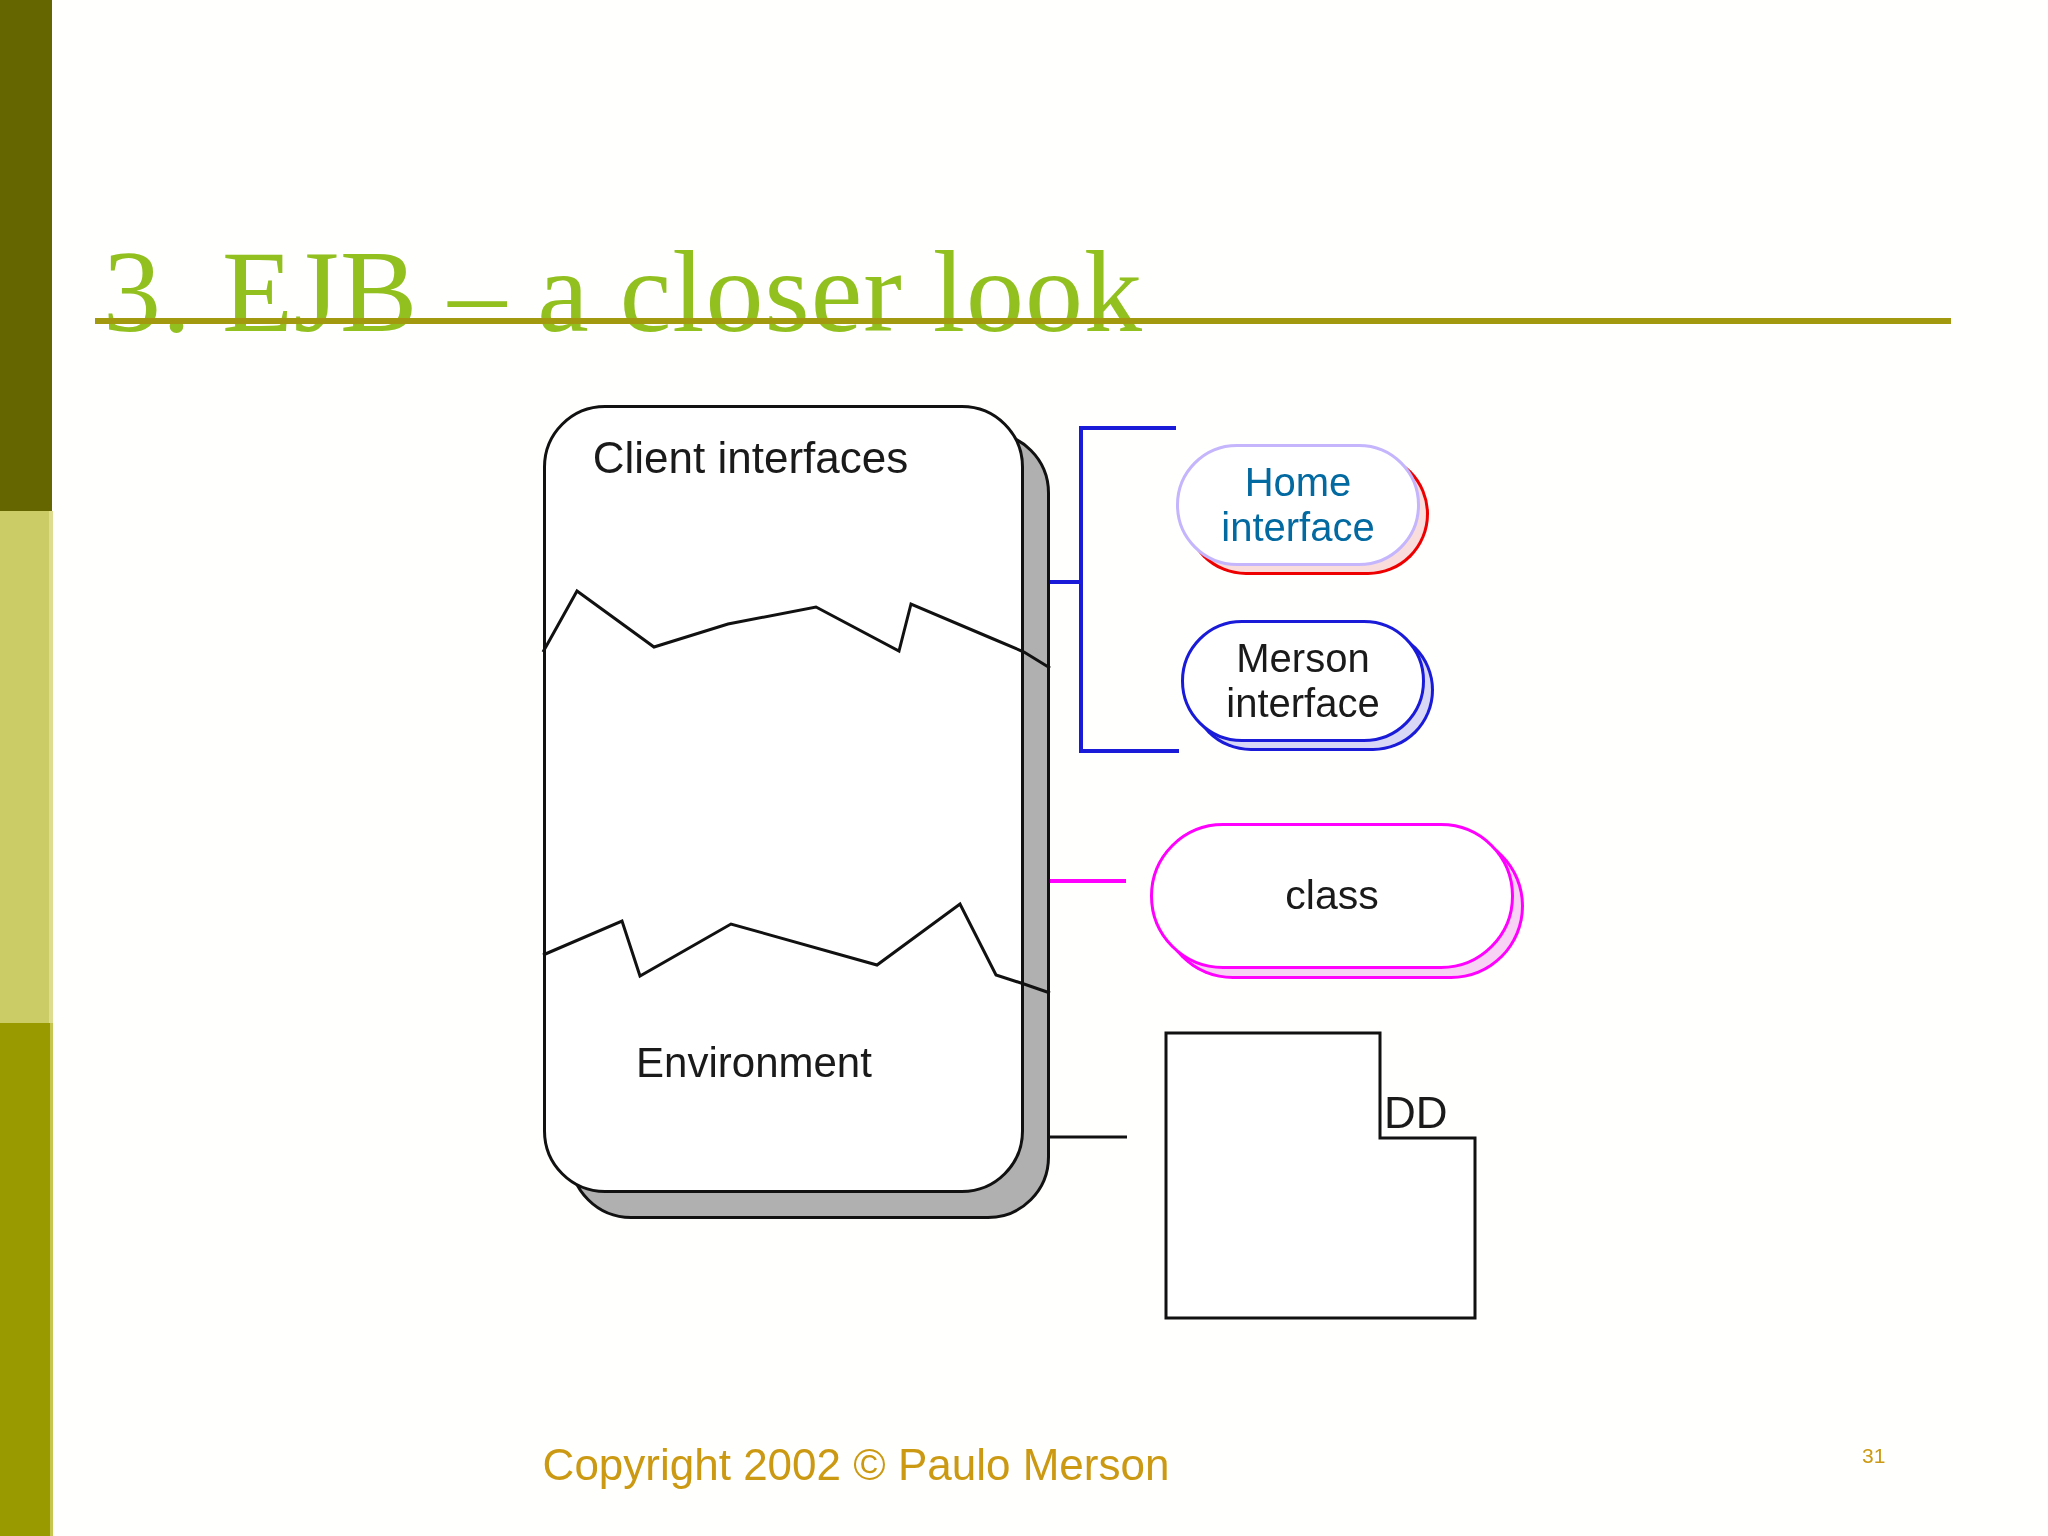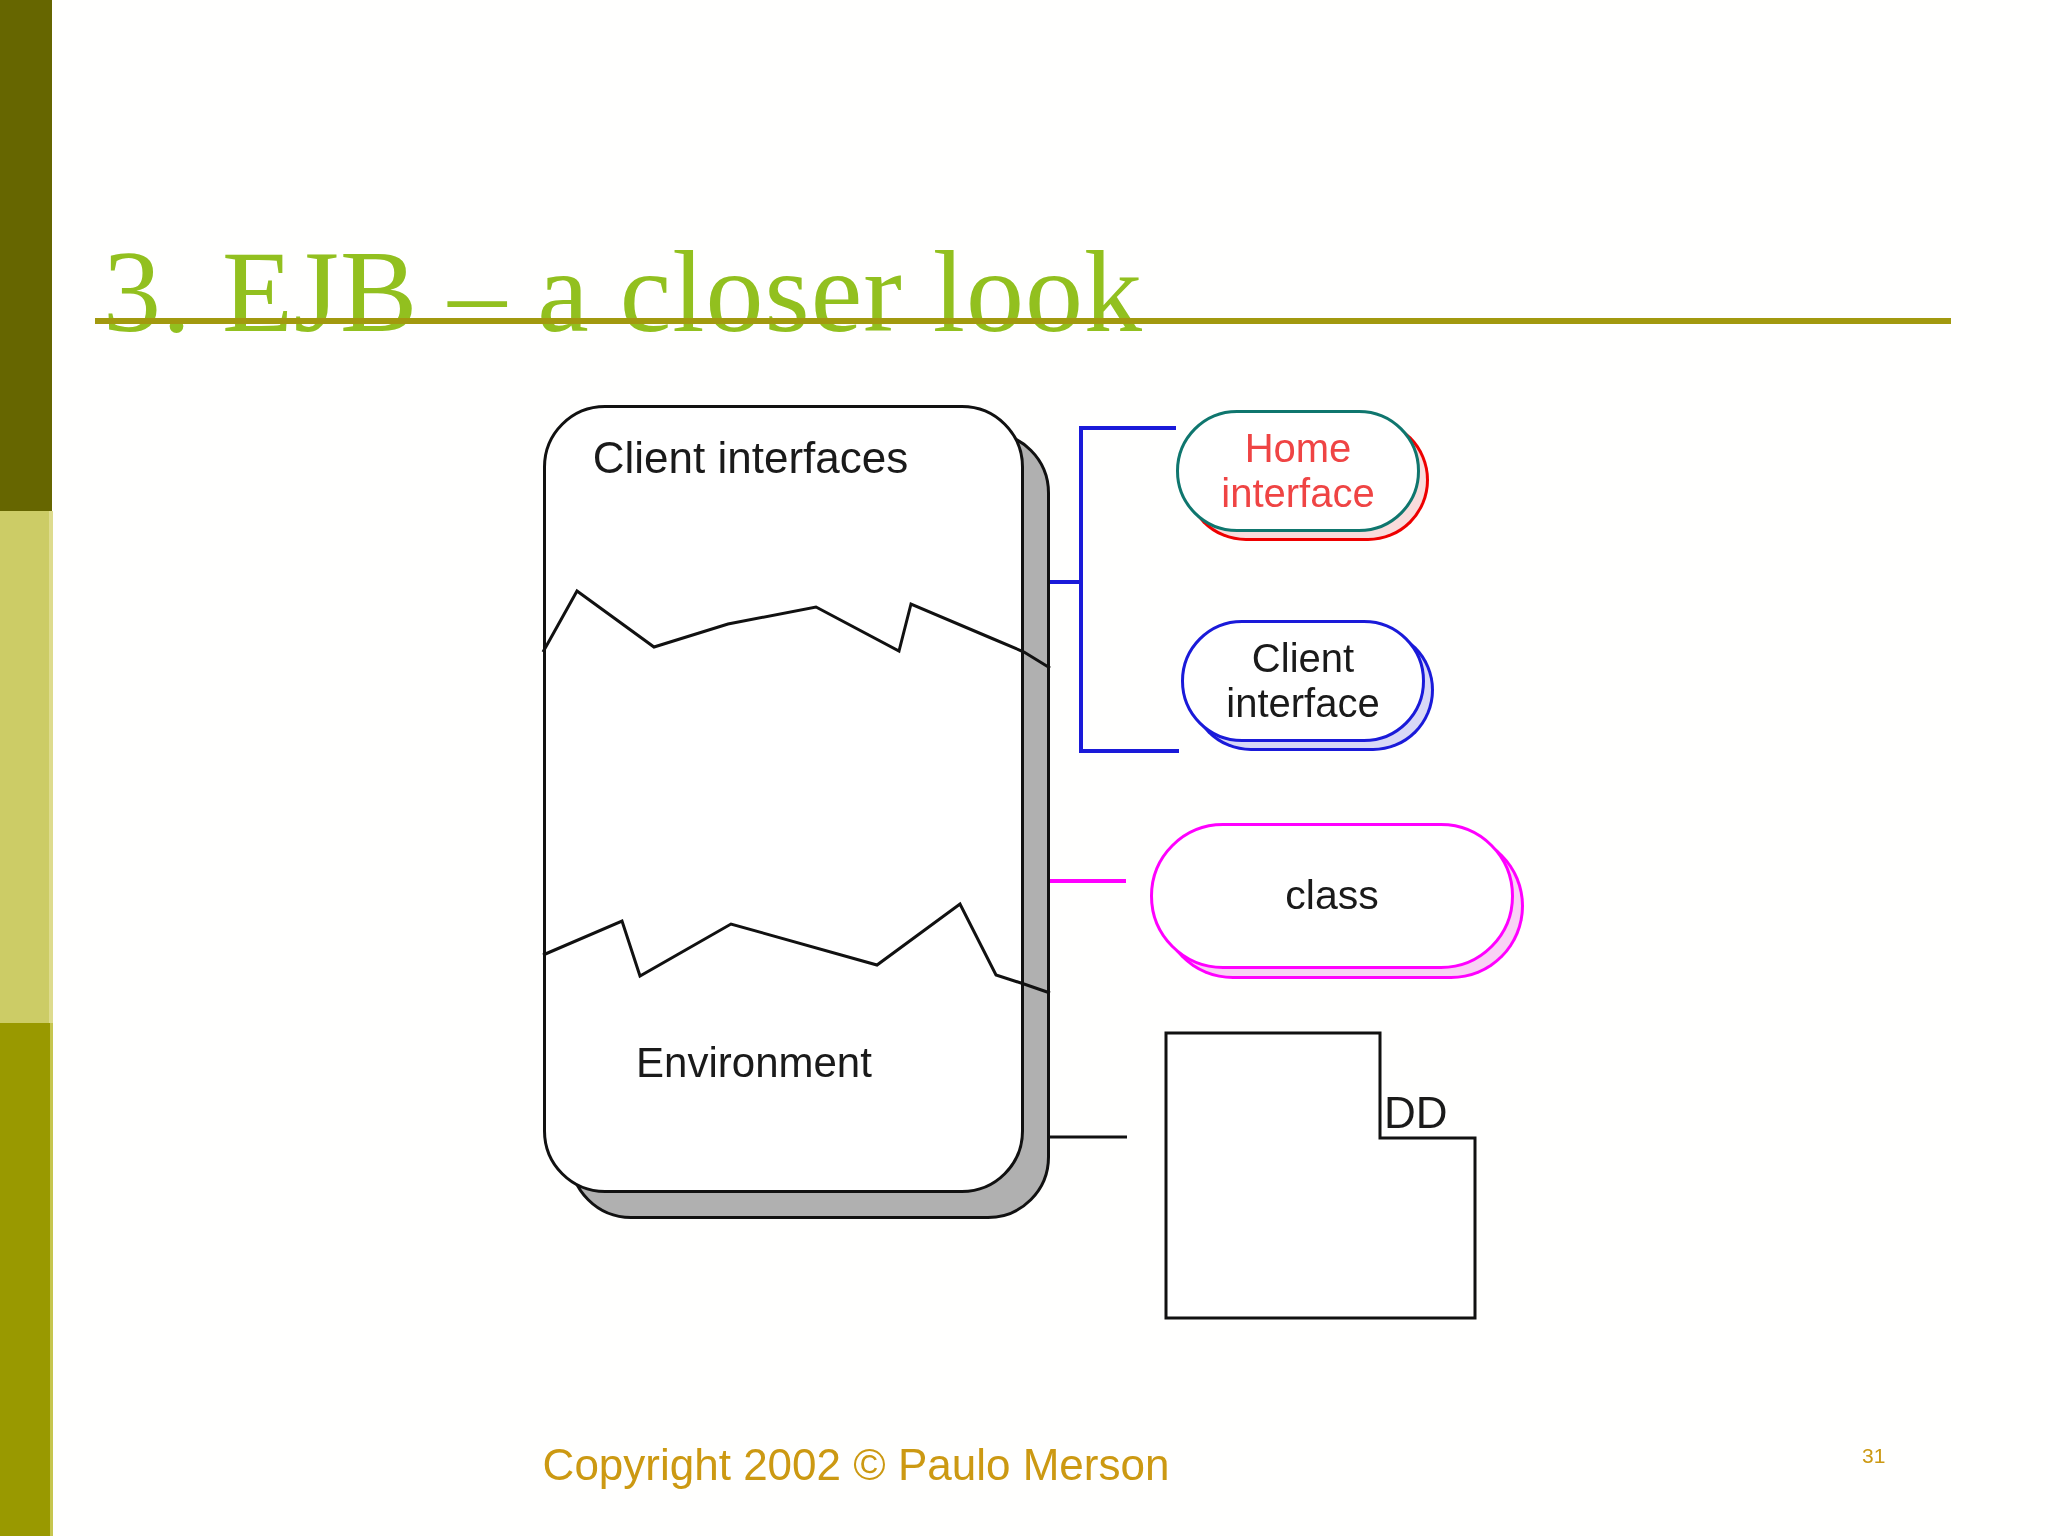--- a/index.html
+++ b/index.html
@@ -34,22 +34,22 @@
   .sect-business{top:714px;font-size:46px;}
   .sect-env{top:1040px;font-size:42px;line-height:1.08;padding-left:7px;}
   svg.overlay{position:absolute;left:0;top:0;pointer-events:none;}
   
   .stadium{
     position:absolute;border-radius:999px;background:#fff;
     display:flex;flex-direction:column;align-items:center;justify-content:center;
     text-align:center;line-height:1.12;font-size:40px;
   }
   .st-home{
-    left:1148px;top:410px;width:238px;height:116px;
-    border:3px solid #0f766e;color:#ef4444;
+    left:1148px;top:444px;width:238px;height:116px;
+    border:3px solid #c4b5fd;color:#0369a1;
     box-shadow:9px 9px 0 -3px #f9dcdc, 9px 9px 0 0 #ee0000;
   }
   .st-remote{
     left:1153px;top:620px;width:238px;height:116px;
     border:3px solid #1a1ad9;color:#1a1a1a;
     box-shadow:9px 9px 0 -3px #d8d8f6, 9px 9px 0 0 #1a1ad9;
   }
   .st-bean{
     left:1122px;top:823px;width:358px;height:140px;
     border:3px solid #ff00ff;color:#1a1a1a;font-size:41px;
@@ -100,21 +100,21 @@
     <line x1="1022" y1="1137" x2="1099" y2="1137" stroke="#111111" stroke-width="3"></line>
 
     <path d="M1138,1033 L1352,1033 L1352,1138 L1447,1138 L1447,1318 L1138,1318 Z" fill="#ffffff" stroke="#111111" stroke-width="3"></path>
   </svg>
 
   <div class="stadium st-home">
     <div>Home</div>
     <div>interface</div>
   </div>
   <div class="stadium st-remote">
-    <div>Client</div>
+    <div>Merson</div>
     <div>interface</div>
   </div>
   <div class="stadium st-bean">
     <div>class</div>
   </div>
 
   <div class="dd-badge">DD</div>
 </div>
 
 <div class="copyright">Copyright 2002 © Paulo Merson</div>

